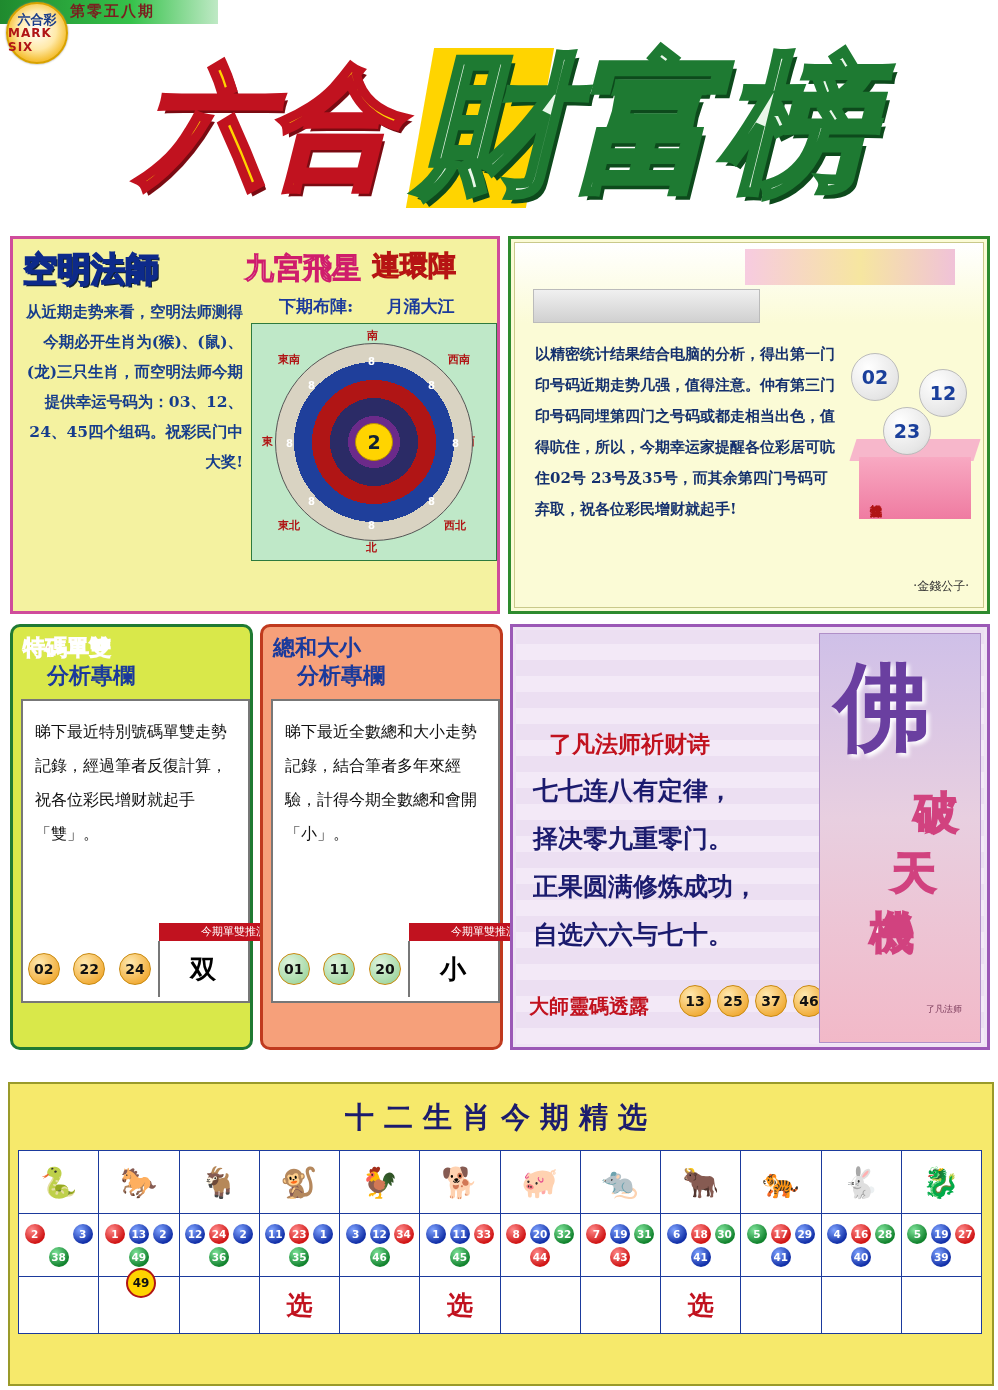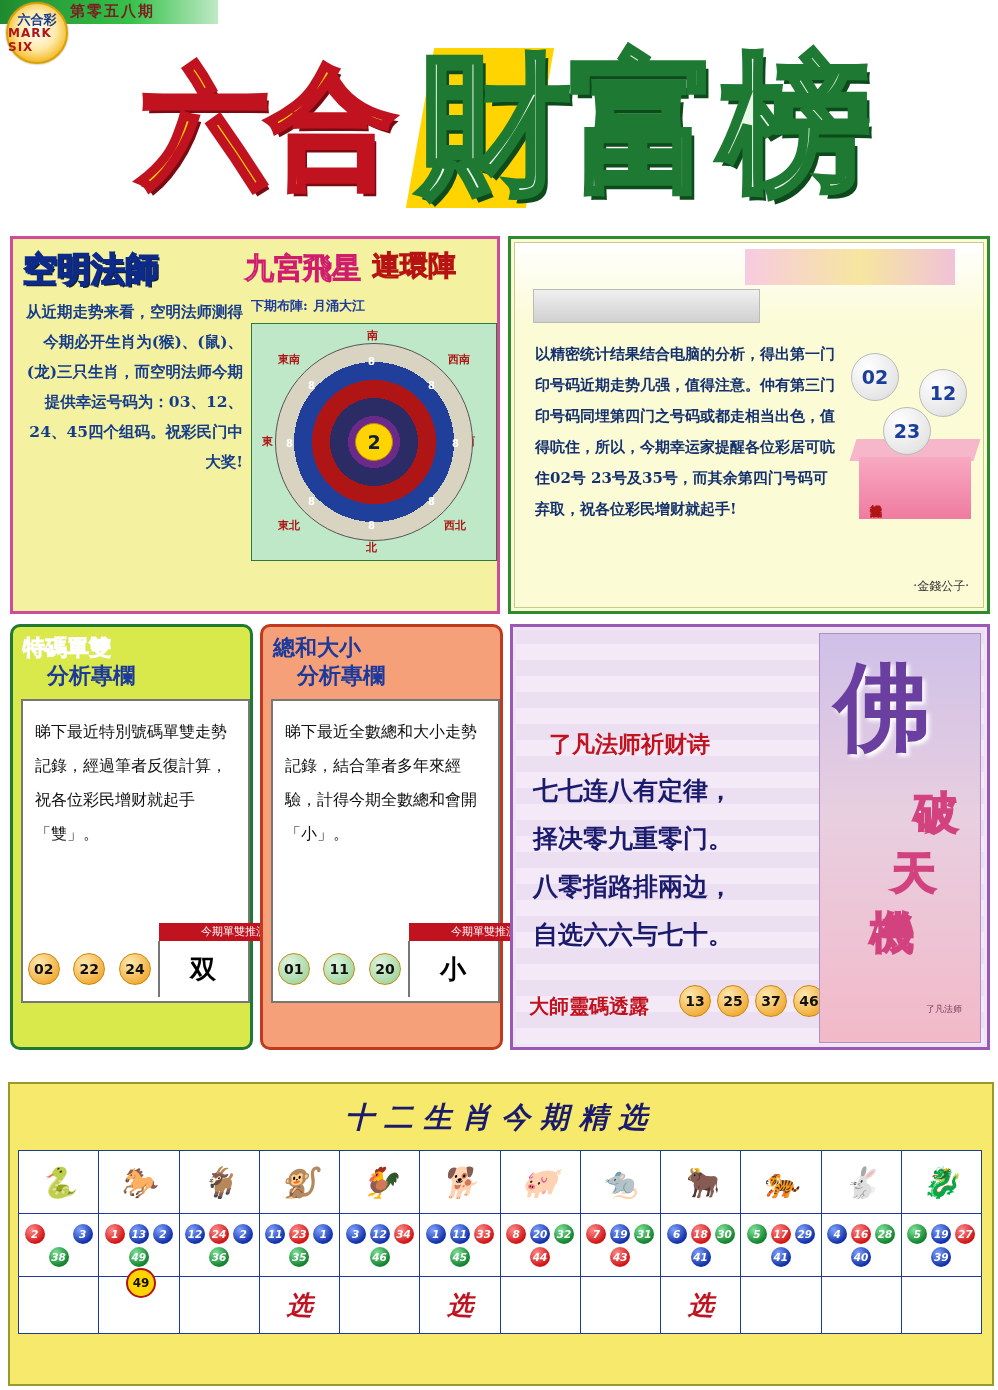--- a/index.html
+++ b/index.html
@@ -7,39 +7,39 @@
 
   
   .topbar{position:absolute;left:0;top:0;width:998px;height:24px;background:#ffffff;}
   .topbar-green{position:absolute;left:0;top:0;width:218px;height:24px;background:linear-gradient(90deg,#1f8a2e 0%,#35c24a 60%,#bfe9c5 100%);}
   .issue{position:absolute;left:70px;top:2px;font-size:15px;font-weight:bold;color:#7a1f1f;letter-spacing:2px;font-family:"DejaVu Serif","Liberation Serif",serif;}
   .logo{position:absolute;left:6px;top:2px;width:58px;height:58px;border-radius:50%;background:radial-gradient(circle at 50% 45%,#fff 0%,#ffe9a8 45%,#f6c23a 70%,#e08a12 100%);border:2px solid #d8a200;display:flex;flex-direction:column;align-items:center;justify-content:center;z-index:5;box-shadow:0 0 2px #888;}
   .logo .l1{font-size:13px;font-weight:bold;color:#1b3e8a;line-height:13px;}
   .logo .l2{font-size:12px;font-weight:bold;color:#b01515;letter-spacing:1px;}
 
   
-  .masthead{position:absolute;left:0;top:24px;width:998px;height:200px;background:#ffffff;}
+  .masthead{position:absolute;left:0;top:24px;width:998px;height:200px;background:#ffffff;font-style:italic;}
   .mh-title{position:absolute;left:120px;top:10px;width:780px;height:170px;}
   .ch{position:absolute;font-family:"DejaVu Serif","Liberation Serif",serif;font-weight:bold;line-height:1;}
   .ch-y{color:#ffd400;-webkit-text-stroke:5px #c1121f;text-shadow:4px 5px 0 #7a0b12;}
   .ch-g{color:#e9f7ea;-webkit-text-stroke:5px #1e7a32;text-shadow:5px 6px 0 #0d4a1c;}
   .yellow-slab{position:absolute;left:300px;top:14px;width:120px;height:160px;background:#ffd400;transform:skewX(-10deg);}
 
   
   .panel{position:absolute;box-sizing:border-box;}
 
   
   #p1{left:10px;top:236px;width:490px;height:378px;background:#f4f2a0;border:3px solid #cf4c9b;padding:4px;}
   #p1 .hdr{position:relative;height:52px;}
   #p1 .hdr .t1{position:absolute;left:6px;top:4px;font-size:34px;font-weight:bold;color:#ffd400;-webkit-text-stroke:2px #0d2a8a;font-family:"DejaVu Serif","Liberation Serif",serif;text-shadow:2px 2px 0 #123;}
   #p1 .hdr .t2{position:absolute;left:228px;top:6px;font-size:29px;font-weight:bold;color:#ffffff;-webkit-text-stroke:1px #cf1d6b;font-family:"DejaVu Serif","Liberation Serif",serif;}
   #p1 .hdr .t3{position:absolute;left:355px;top:4px;font-size:28px;font-weight:bold;color:#ffe600;-webkit-text-stroke:1px #b61414;font-family:"DejaVu Serif","Liberation Serif",serif;}
   #p1 .body{position:absolute;left:8px;top:58px;width:222px;font-size:15.5px;line-height:30px;color:#163d8c;font-family:"DejaVu Serif","Liberation Serif",serif;font-weight:bold;text-align:right;}
   #p1 .right{position:absolute;left:238px;top:56px;width:244px;}
-  #p1 .sub{font-size:13px;font-weight:bold;color:#1b3a9c;font-family:"DejaVu Serif","Liberation Serif",serif;}
+  #p1 .sub{font-size:17px;font-weight:bold;color:#1b3a9c;font-family:"DejaVu Serif","Liberation Serif",serif;margin-left:28px;}
   .compass-box{position:absolute;left:238px;top:84px;width:244px;height:236px;background:#bfe8c8;border:1px solid #2d7a3e;}
   .compass{position:absolute;left:50%;top:50%;transform:translate(-50%,-50%);width:196px;height:196px;border-radius:50%;background:
      radial-gradient(circle at 50% 50%, #6b2a8a 0 26px, #2b2b66 26px 44px, #b01515 44px 62px, #1f3f9b 62px 80px, #d9d3c2 80px 98px);
      border:1px solid #555;}
   .compass .c-num{position:absolute;left:50%;top:50%;transform:translate(-50%,-50%);width:36px;height:36px;border-radius:50%;background:#ffd400;border:1px solid #b98f00;display:flex;align-items:center;justify-content:center;font-size:19px;font-weight:bold;color:#123;}
   .comp-dir{position:absolute;font-size:11px;color:#b01515;font-weight:bold;font-family:"DejaVu Serif","Liberation Serif",serif;}
   .ring-n{position:absolute;font-size:10px;color:#fff;font-weight:bold;}
 
   
   #p2{left:508px;top:236px;width:482px;height:378px;background:#fbfbd6;border:3px solid #2e8b2e;padding:3px;}
@@ -77,21 +77,21 @@
   #p5 .reveal{position:absolute;left:16px;top:366px;font-size:20px;font-weight:bold;color:#c1121f;font-family:"DejaVu Serif","Liberation Serif",serif;}
   #p5 .rnums{position:absolute;left:166px;top:358px;display:flex;gap:6px;}
   #p5 .buddha{position:absolute;right:6px;top:6px;width:160px;height:408px;background:linear-gradient(180deg,#cfc0e8 0%,#e8cfe0 45%,#f2b9c8 100%);border:1px solid #b08fc8;}
   #p5 .buddha .bch{position:absolute;left:14px;top:10px;font-size:96px;font-weight:bold;color:#6a3fa0;font-family:"DejaVu Serif","Liberation Serif",serif;text-shadow:3px 3px 4px #fff;}
   #p5 .buddha .v1{position:absolute;right:22px;top:150px;font-size:44px;font-weight:bold;color:#fff;-webkit-text-stroke:2px #d1427f;font-family:"DejaVu Serif","Liberation Serif",serif;}
   #p5 .buddha .v2{position:absolute;right:44px;top:210px;font-size:44px;font-weight:bold;color:#fff;-webkit-text-stroke:2px #d1427f;font-family:"DejaVu Serif","Liberation Serif",serif;}
   #p5 .buddha .v3{position:absolute;right:66px;top:270px;font-size:44px;font-weight:bold;color:#fff;-webkit-text-stroke:2px #d1427f;font-family:"DejaVu Serif","Liberation Serif",serif;}
   #p5 .buddha .sig{position:absolute;right:18px;bottom:26px;font-size:9px;color:#7a3a5a;}
 
   
-  #zone{position:absolute;left:8px;top:1082px;width:982px;height:300px;background:#f6e96b;border:2px solid #9a9a2a;font-style:italic;}
+  #zone{position:absolute;left:8px;top:1082px;width:982px;height:300px;background:#f6e96b;border:2px solid #9a9a2a;}
   #zone .ztitle{position:absolute;left:0;right:0;top:14px;text-align:center;font-size:29px;font-weight:bold;color:#1b1b6e;letter-spacing:10px;font-family:"DejaVu Serif","Liberation Serif",serif;}
   #ztable{position:absolute;left:8px;top:66px;width:964px;border-collapse:collapse;}
   #ztable td{border:1px solid #1b3a9c;background:#ffffff;padding:0;}
   .zanimal{height:62px;text-align:center;font-size:30px;}
   .znum{height:62px;}
   .numgrid{display:flex;flex-wrap:wrap;align-items:center;justify-content:center;gap:3px 4px;padding:4px 2px;}
   .nb{width:20px;height:20px;border-radius:50%;display:flex;align-items:center;justify-content:center;font-size:10.5px;color:#fff;font-weight:bold;}
   .nb.r{background:radial-gradient(circle at 35% 30%,#ff8a8a,#d01515 70%);}
   .nb.b{background:radial-gradient(circle at 35% 30%,#7fa3ff,#1230a8 70%);}
   .nb.g{background:radial-gradient(circle at 35% 30%,#7fe39a,#12832e 70%);}
@@ -205,21 +205,21 @@
     <div class="pick">小</div>
   </div>
 </div>
 
 <div class="panel" id="p5">
   <div class="bg"></div>
   <div class="ptitle">了凡法师祈财诗</div>
   <div class="poem">
     <div>七七连八有定律，</div>
     <div>择决零九重零门。</div>
-    <div>八零指路排兩边，</div>
+    <div>正果圆满修炼成功，</div>
     <div>自选六六与七十。</div>
   </div>
   <div class="reveal">大師靈碼透露</div>
   <div class="rnums">
     <span class="circ-ball">13</span>
     <span class="circ-ball">25</span>
     <span class="circ-ball">37</span>
     <span class="circ-ball">46</span>
   </div>
   <div class="buddha">

